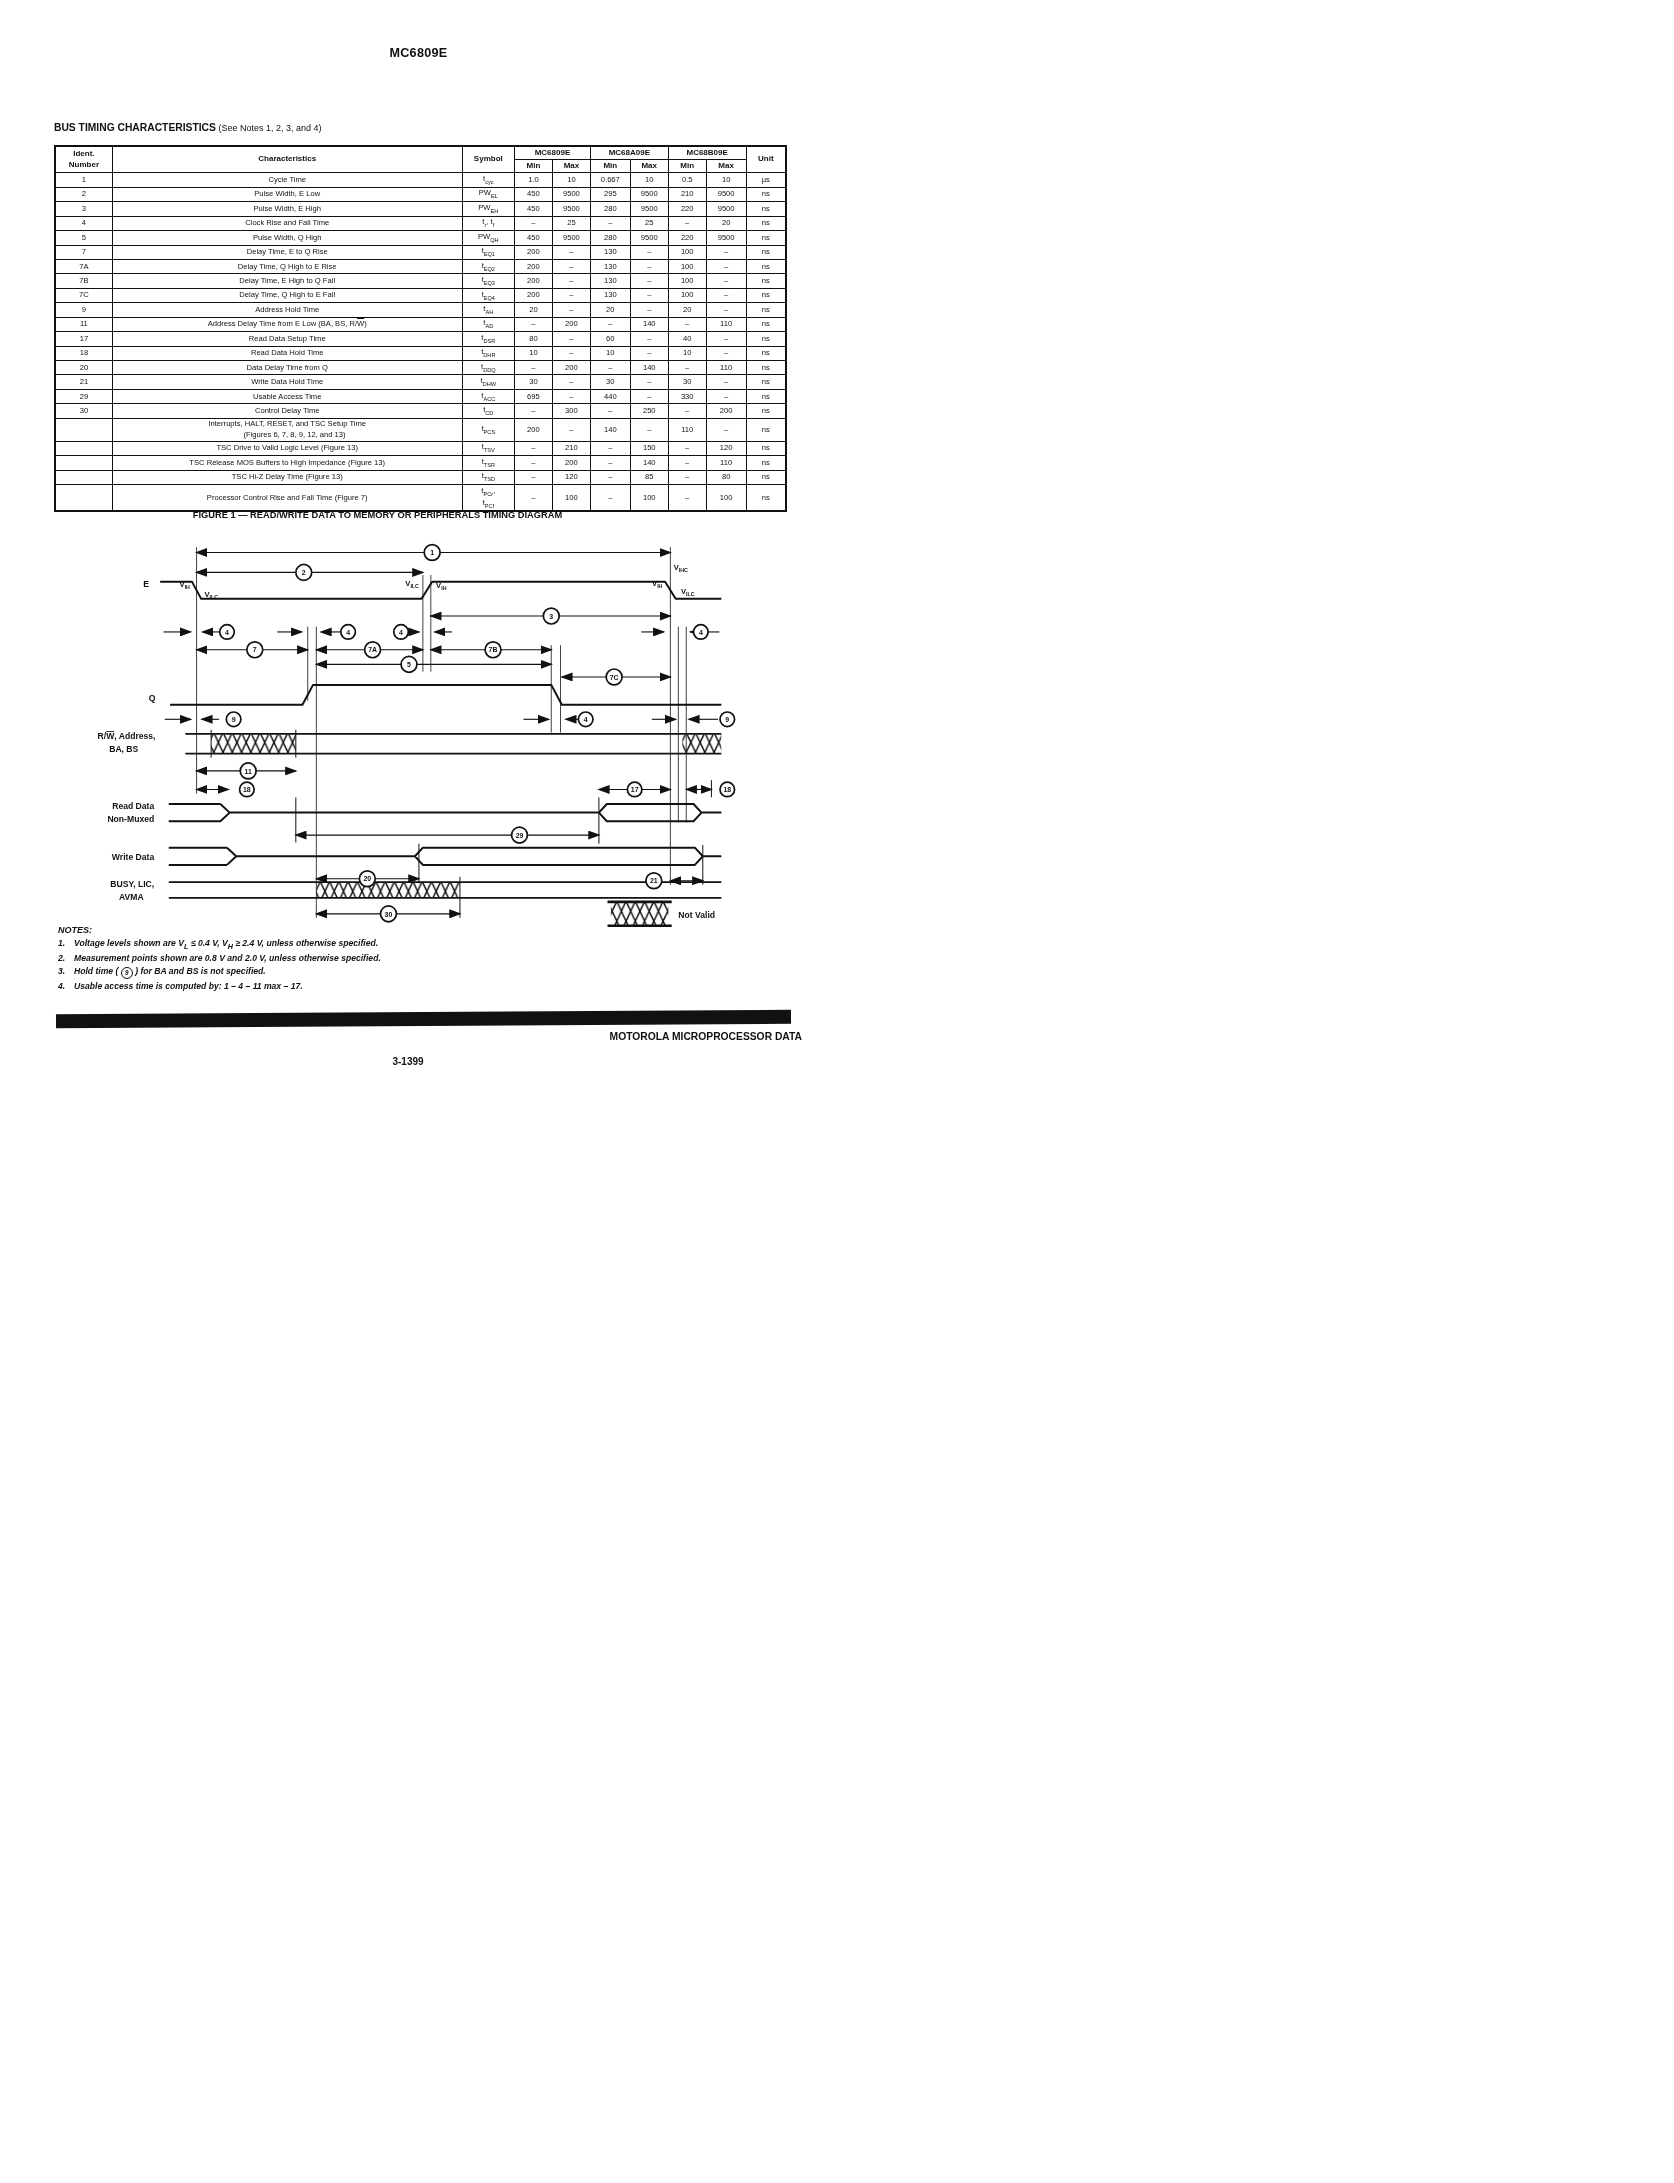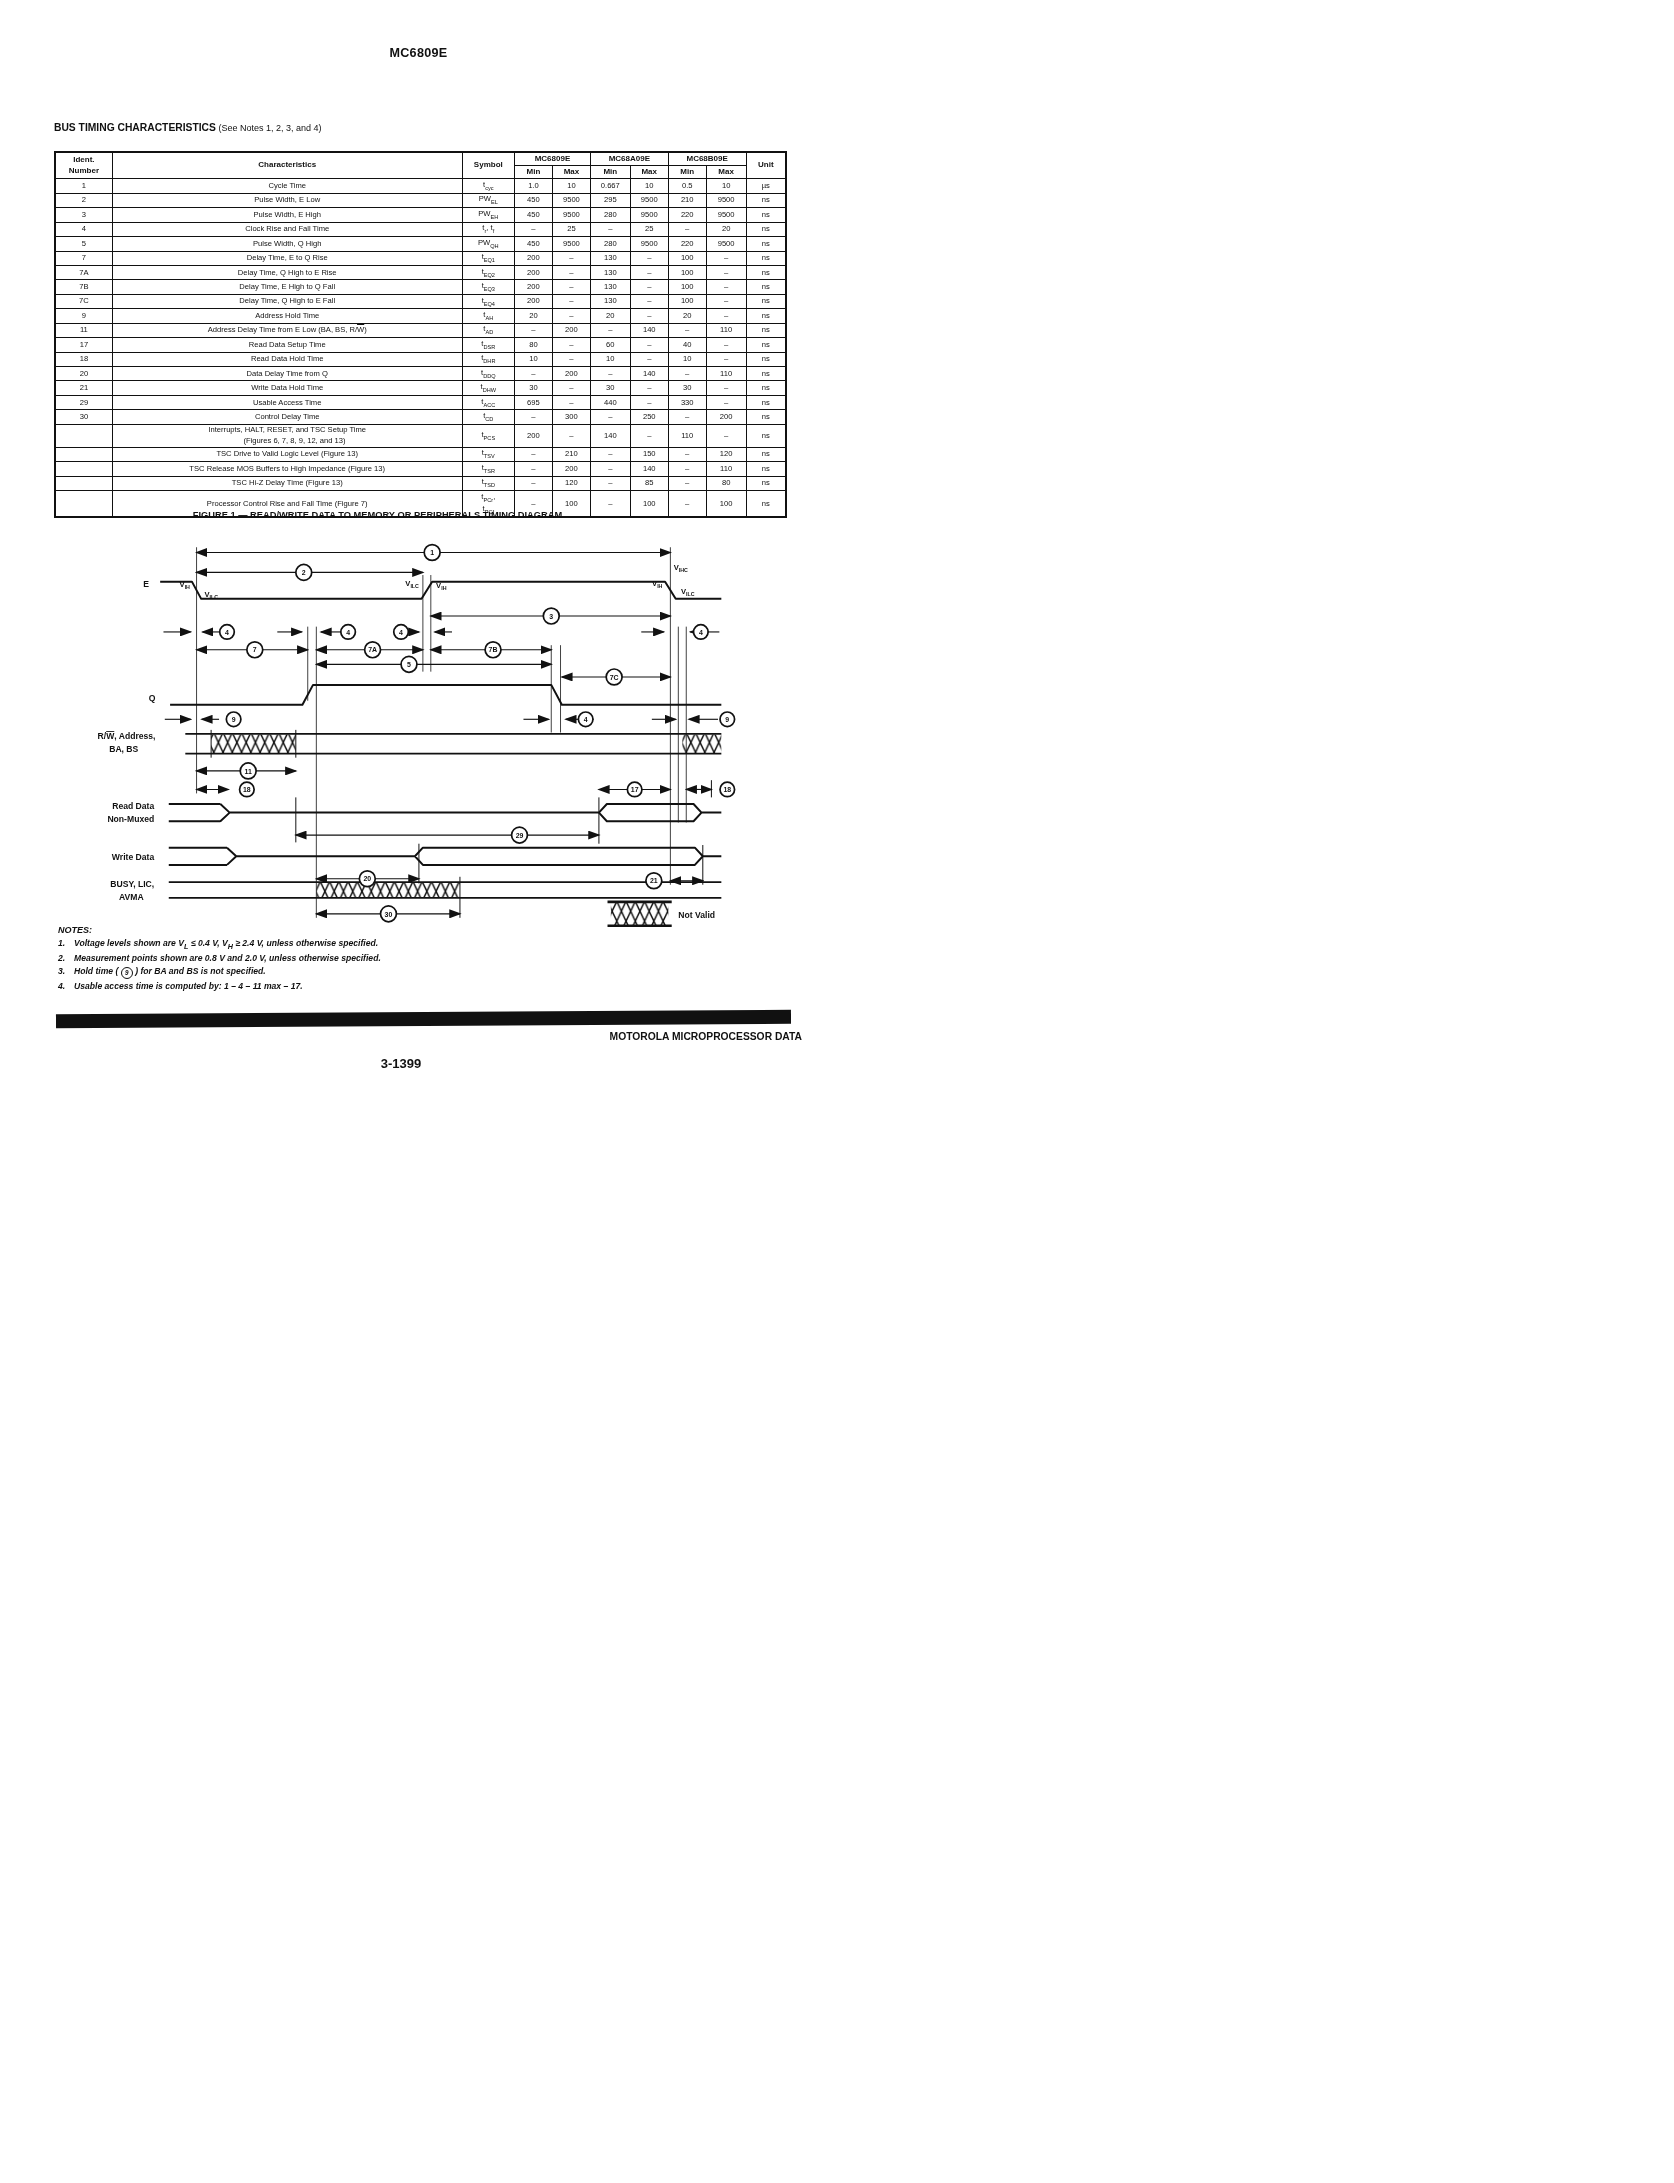--- a/index.html
+++ b/index.html
@@ -1,19 +1,19 @@
 <!DOCTYPE html>
 <html style="font-size:10.6px"><head>
 <meta charset="utf-8">
 <style>
   html,body{margin:0;padding:0;background:#fff;}
   body{width:837px;height:1092px;position:relative;font-family:"Liberation Sans",sans-serif;color:#111;}
   .header-title{position:absolute;top:46px;left:0;width:100%;text-align:center;font-size:12.6px;font-weight:700;letter-spacing:0.3px;}
   .table-sec{position:absolute;left:54px;top:122px;width:615px;}
-  .table-title{font-size:9px;margin-bottom:18px;white-space:nowrap;}
+  .table-title{font-size:9px;margin-bottom:12px;white-space:nowrap;}
   .table-title .tb{font-weight:700;font-size:10.3px;}
   table.bus{border-collapse:collapse;width:733px;table-layout:fixed;border:2px solid #111;}
   table.bus th,table.bus td{border:1.3px solid #111;padding:0.7px 2px;font-size:7.6px;text-align:center;vertical-align:middle;line-height:1.35;}
   table.bus th{font-size:8px;font-weight:700;}
   th.minmax{font-size:7.3px;padding:0 1.3px;}
   td.cell-chars{text-align:left;padding-left:4px;}
   .chars-line2{padding-left:14.6px;}
   td.cell-sym sub,.seg sub{font-size:5.6px;}
   .ov{text-decoration:overline;}
   .ncirc{display:inline-block;width:10px;height:10px;border:1.1px solid #111;border-radius:50%;font-size:6.3px;line-height:10px;text-align:center;font-weight:700;vertical-align:-1.3px;}
@@ -30,21 +30,21 @@
   .tick{stroke:#111;stroke-width:1.5;}
   .thick{stroke:#111;stroke-width:4;}
   .co circle{fill:#fff;stroke:#111;stroke-width:2.6;}
   .co text{font-size:10.5px;text-anchor:middle;}
   .notes{position:absolute;left:58px;top:925px;width:570px;font-size:8.6px;font-style:italic;}
   .notes-h{font-weight:700;font-size:9px;margin-bottom:2.6px;}
   .note-item{display:flex;margin-bottom:2.6px;font-weight:600;}
   .note-num{width:16px;flex:none;text-align:left;}
   .footer-bar{position:absolute;left:56px;top:1012px;width:735px;height:14px;background:#111;transform:rotate(-0.35deg);}
   .footer-title{position:absolute;top:1031px;left:0;width:802px;text-align:right;font-size:10.3px;font-weight:700;}
-  .page-num{position:absolute;top:1056px;left:0;width:802px;text-align:center;font-size:13px;font-weight:700;}
+  .page-num{position:absolute;top:1056px;left:0;width:802px;text-align:center;font-size:10px;font-weight:700;padding-left:7px;}
 </style>
 </head>
 <body>
 
 <div class="header-title">MC6809E</div>
 
 <div class="table-sec">
   <div class="table-title"><span class="tb">BUS TIMING CHARACTERISTICS</span><span> (See Notes 1, 2, 3, and 4)</span></div>
   <table class="bus">
     <colgroup>

